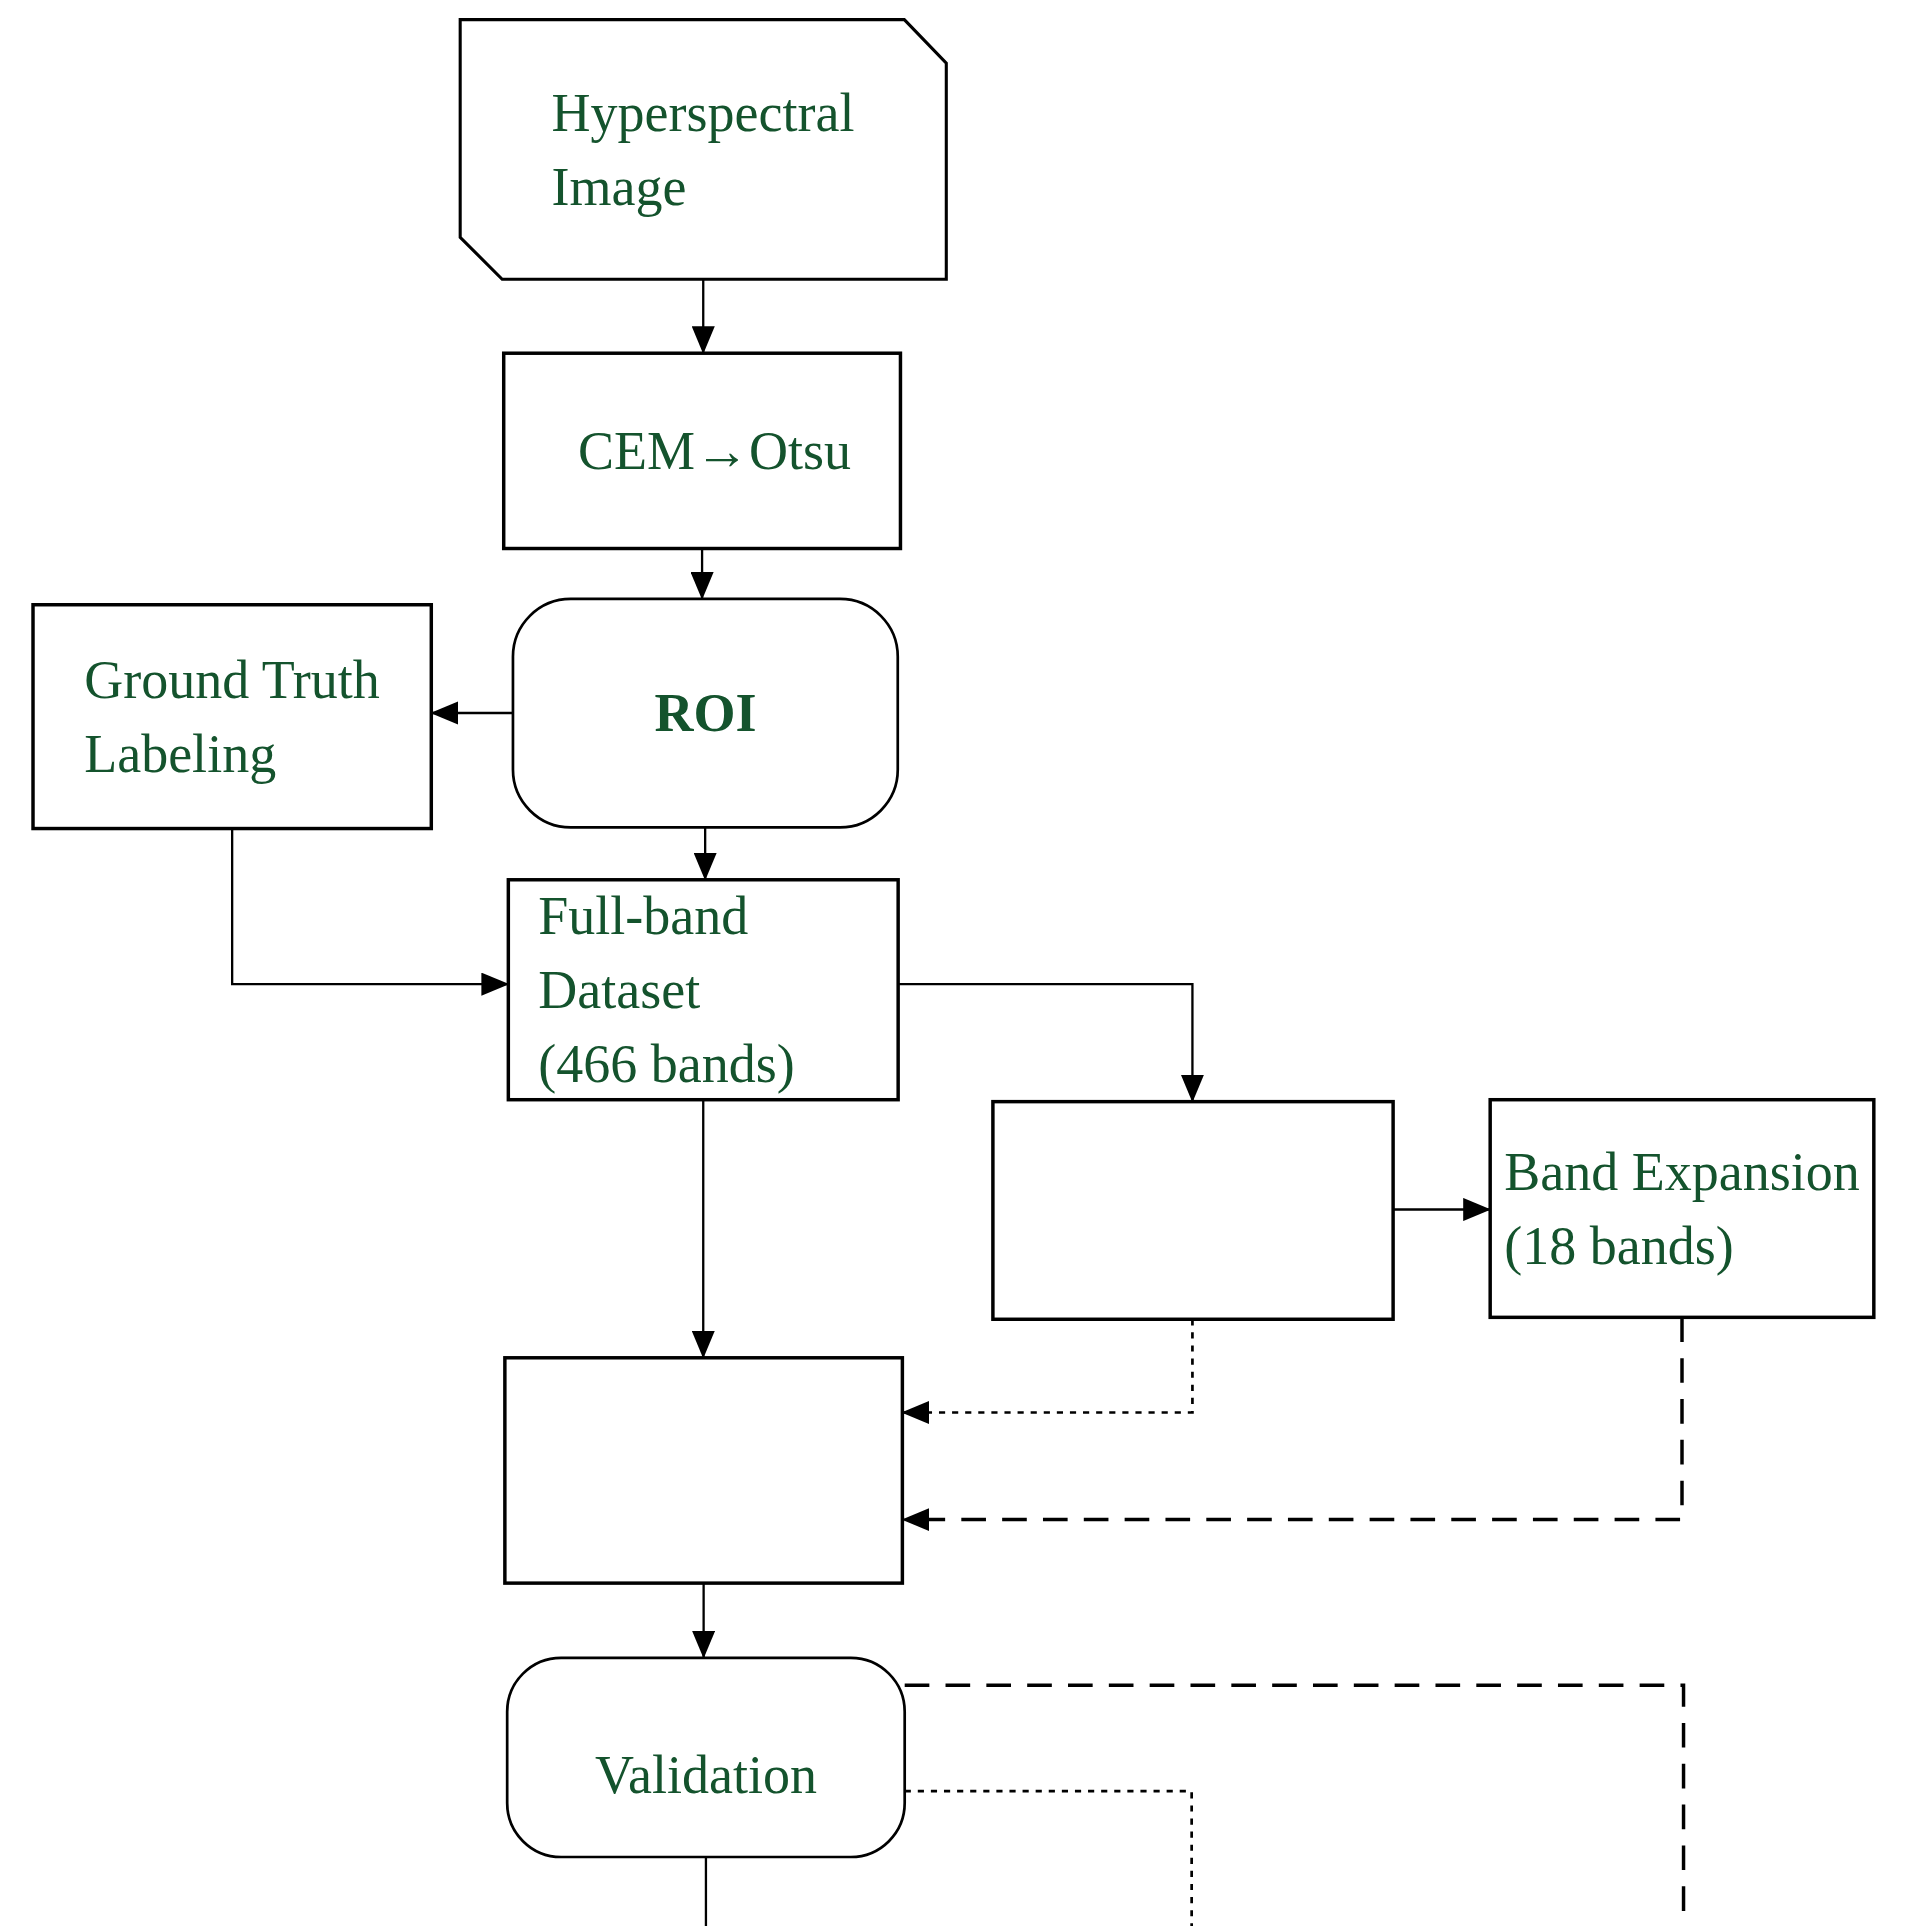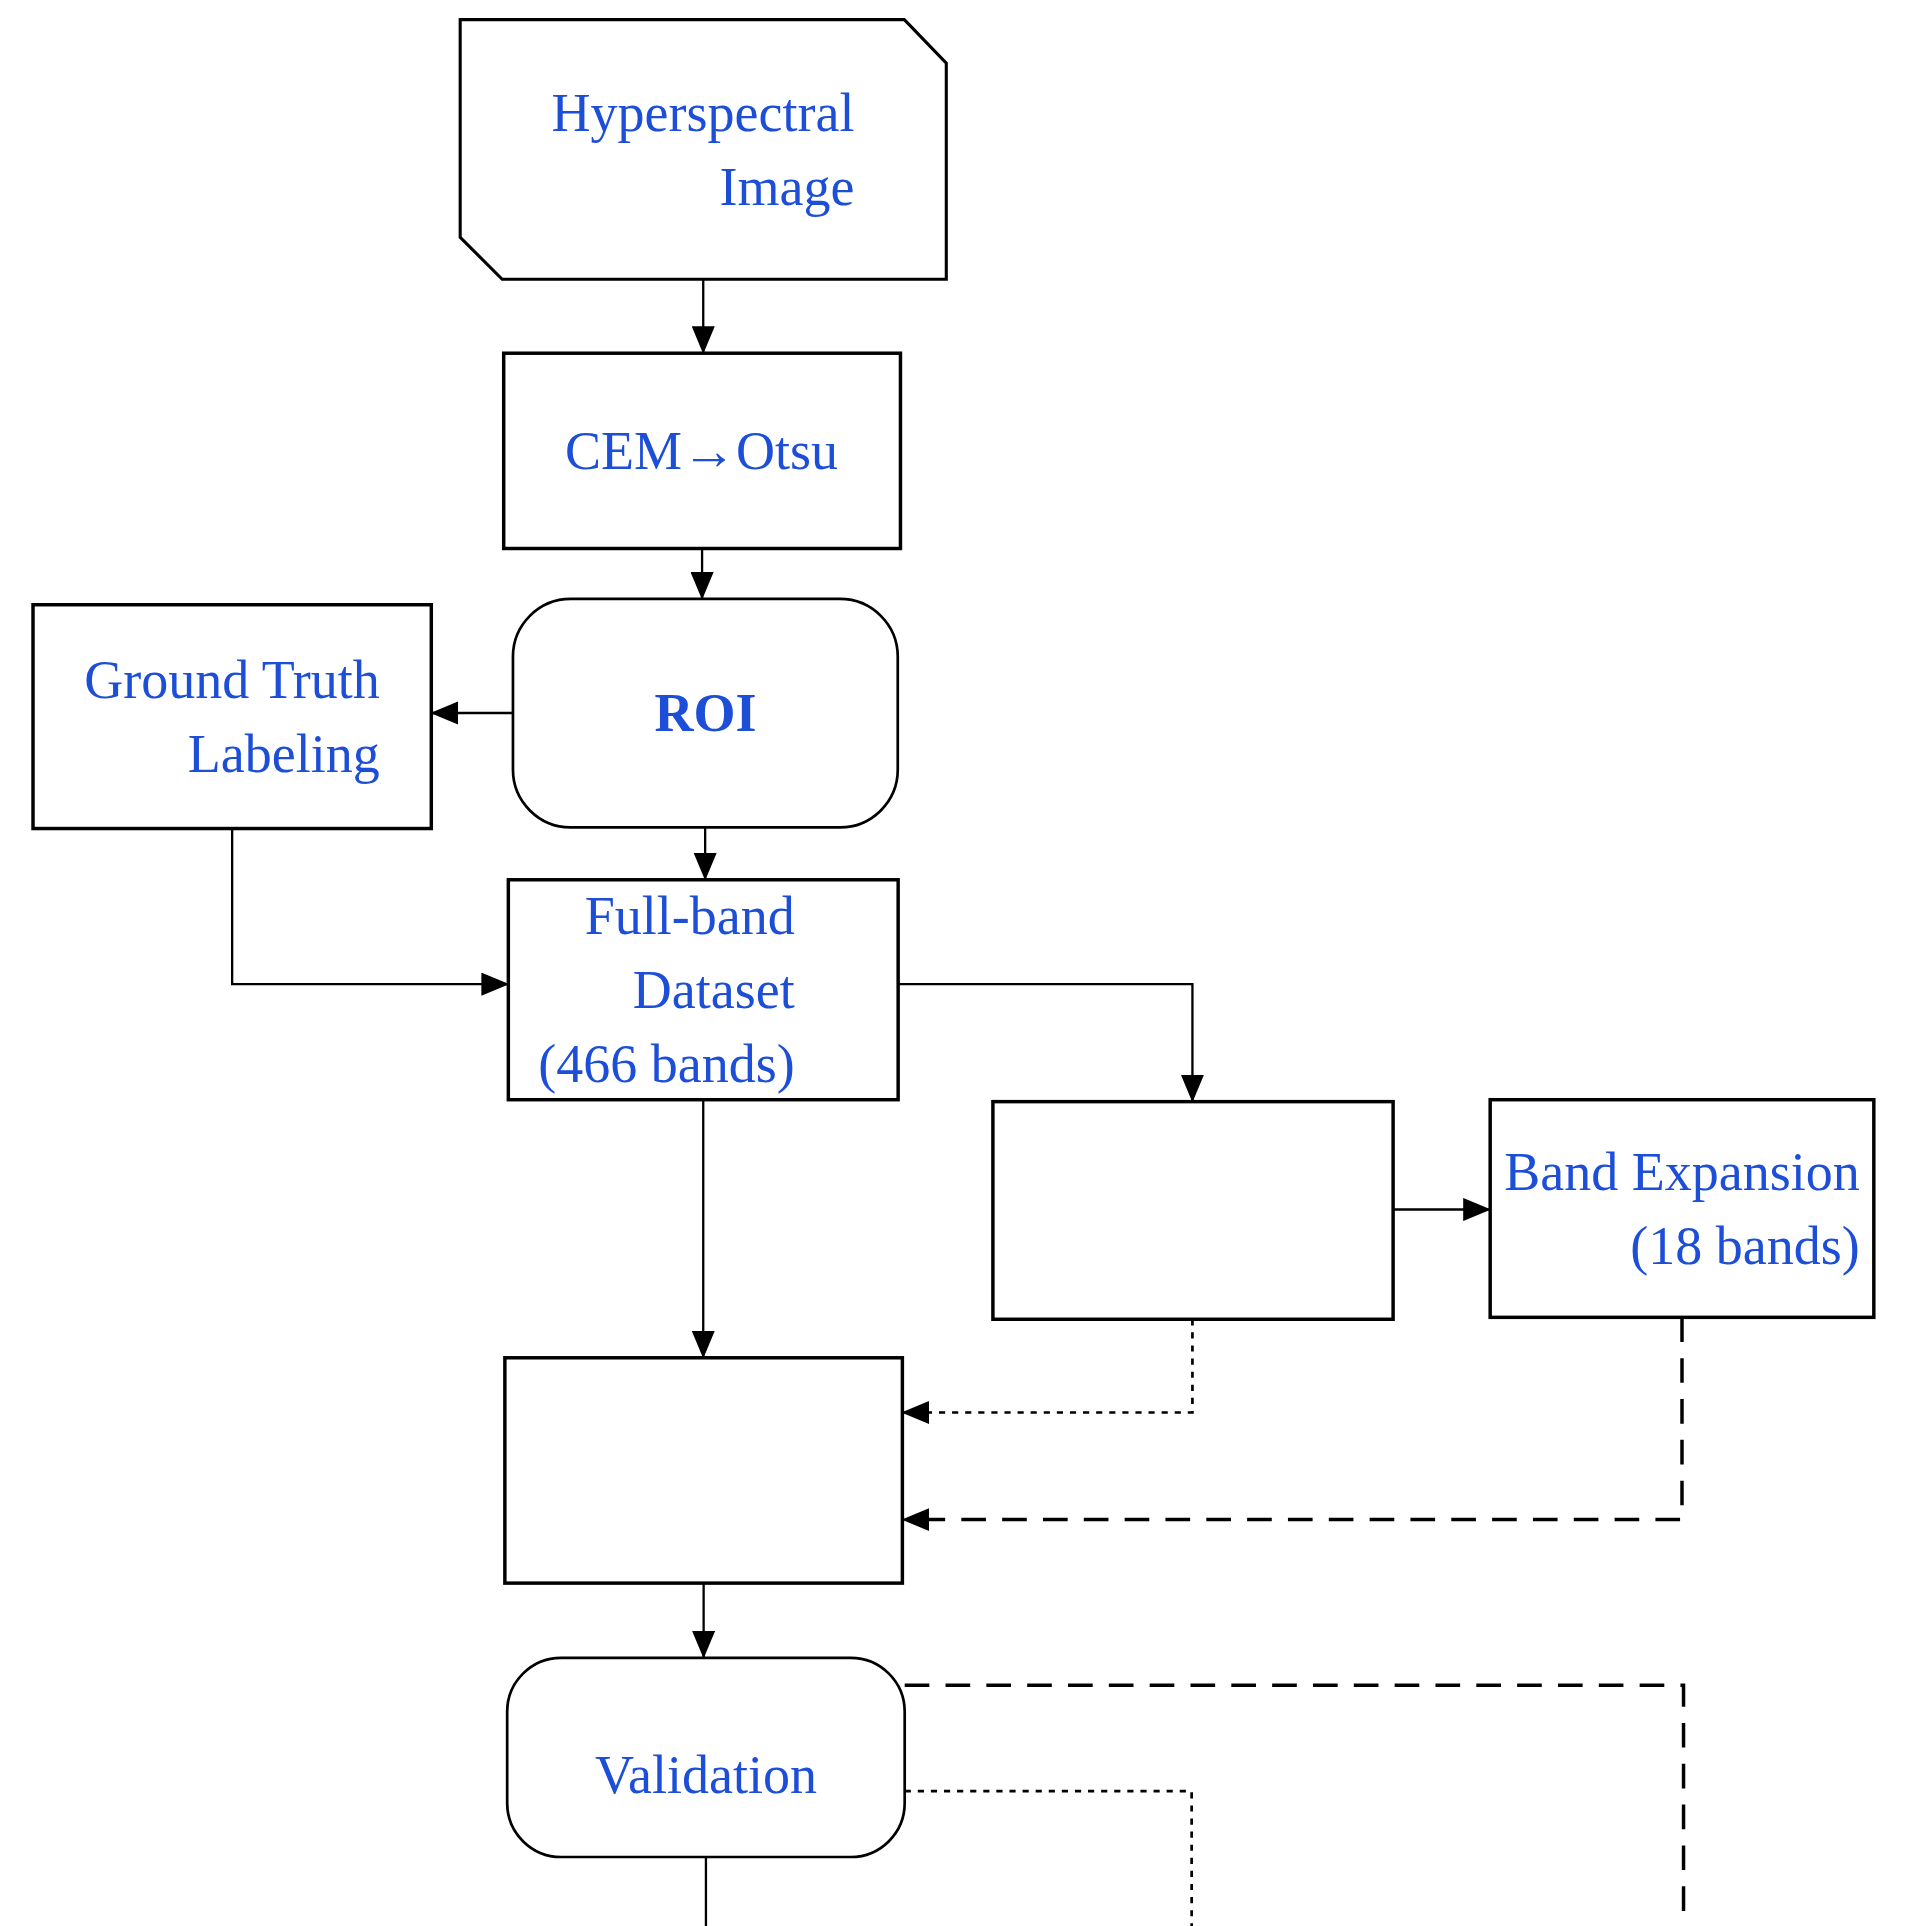--- a/index.html
+++ b/index.html
@@ -26,25 +26,25 @@
   .roundbox   { fill: #ffffff; stroke: #000000; stroke-width: 7px; }
   .octagon    { fill: #ffffff; stroke: #000000; stroke-width: 8px; }
   .edge       { fill: none; stroke: #000000; stroke-width: 6px; }
   .edge.dotted{ stroke-width: 7px; stroke-dasharray: 16 18; }
   .edge.dashed{ stroke-width: 9px; stroke-dasharray: 64 42; }
   .node-label {
     position: absolute;
     display: flex;
     align-items: center;
     justify-content: center;
-    text-align: right;
+    text-align: left;
     white-space: pre-line;
     font-size: 54px;
     line-height: 74px;
-    color: #1d4ed8;
+    color: #14532d;
     pointer-events: none;
   }
 </style>
 </head>
 <body>
 
 <div id="figure">
 
   <svg id="shapes" viewBox="0 0 4965 5644" xmlns="http://www.w3.org/2000/svg">
     <defs>
@@ -77,21 +77,21 @@
     <path class="edge dotted" d="M3095,3425 V3667 H2342" marker-end="url(#arrow)"></path>
     <path class="edge dashed" d="M4366,3420 V3945 H2342" marker-end="url(#arrow)"></path>
     <path class="edge" d="M1826,4110 V4304" marker-end="url(#arrow)"></path>
     <path class="edge" d="M1832,4821 V5134" marker-end="url(#arrow)"></path>
     <path class="edge dashed" d="M2348,4375 H4370 V5120" marker-end="url(#arrow)"></path>
     <path class="edge dotted" d="M2348,4650 H3093 V5128" marker-end="url(#arrow)"></path>
   </svg>
 
   <div class="node-label" style="left:460px; top:19.6px;  width:486px; height:260px;">Hyperspectral
 Image</div>
-  <div class="node-label" style="left:503px; top:353px; width:397px; height:195px;">CEM→Otsu</div>
+  <div class="node-label" style="left:516px; top:353px; width:397px; height:195px;">CEM→Otsu</div>
   <div class="node-label" style="left:33px;   top:605px; width:398px; height:224px;">Ground Truth
 Labeling</div>
   <div class="node-label" style="left:513px; top:599px; width:385px;  height:228px;font-weight:bold;">ROI</div>
   <div class="node-label" style="left:500px; top:880px; width:333px; height:220px;">Full-band
 Dataset
 (466 bands)</div>
   <div class="node-label" style="left:1490px; top:1100px; width:384px;  height:218px;">Band Expansion
 (18 bands)</div>
   <div class="node-label" style="left:507px; top:1658px; width:398px; height:234px;">Validation</div>
 

